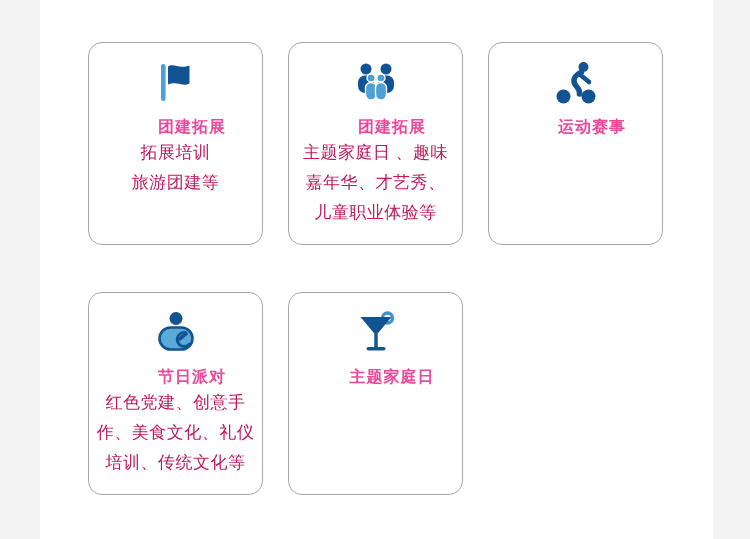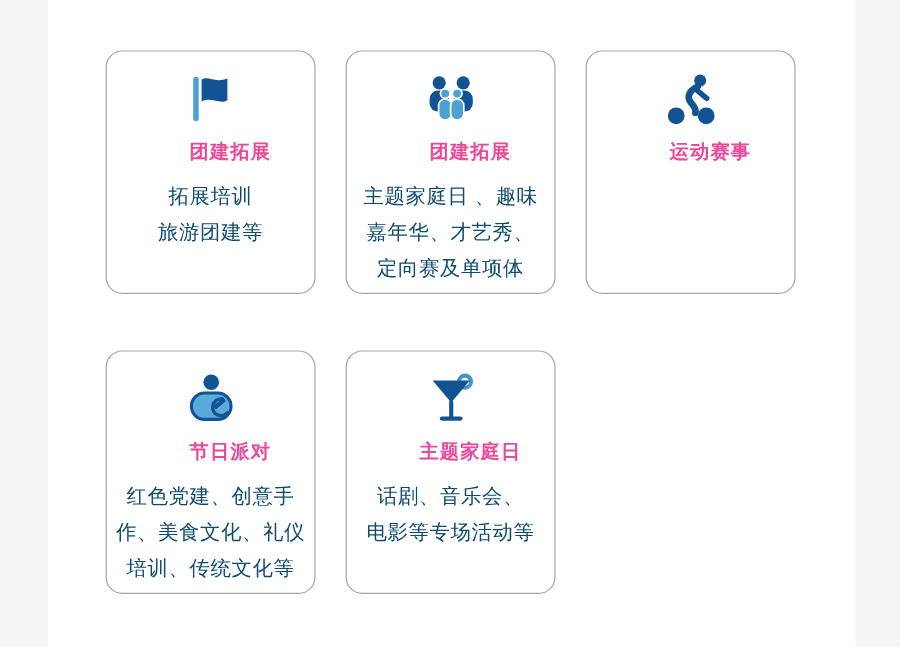--- a/index.html
+++ b/index.html
@@ -44,23 +44,23 @@
   .card-title {
     margin-top: 9px;
     font-size: 16px;
     font-weight: bold;
     color: #ec4899;
     letter-spacing: 1px;
     white-space: nowrap;
     margin-left: 33px;
   }
   .card-desc {
-    margin-top: 11px;
+    margin-top: 0;
     font-size: 17px;
-    color: #0c4a6e;
+    color: #be185d;
     line-height: 30px;
     text-align: center;
     white-space: pre-line;
     letter-spacing: 0.5px;
   }
 </style>
 </head>
 <body>
 
 <div class="content">
@@ -87,21 +87,21 @@
           <rect x="26" y="16.5" width="16" height="17.5" rx="7" fill="#125394"></rect>
           <circle cx="19" cy="19" r="4" fill="#4da0d4" stroke="#ffffff" stroke-width="1.4"></circle>
           <circle cx="29" cy="19" r="4" fill="#4da0d4" stroke="#ffffff" stroke-width="1.4"></circle>
           <rect x="13.5" y="23.5" width="11" height="17.5" rx="5.5" fill="#4da0d4" stroke="#ffffff" stroke-width="1.4"></rect>
           <rect x="23.5" y="23.5" width="11" height="17.5" rx="5.5" fill="#4da0d4" stroke="#ffffff" stroke-width="1.4"></rect>
         </svg>
       </div>
       <div class="card-title">团建拓展</div>
       <div class="card-desc">主题家庭日 、趣味
 嘉年华、才艺秀、
-定向赛及单项体</div>
+儿童职业体验等</div>
     </div>
 
     <div class="card">
       <div class="icon-box">
         <svg width="48" height="48" viewBox="0 0 48 48">
           <circle cx="11.5" cy="37.5" r="7" fill="#125394"></circle>
           <circle cx="36.5" cy="37.5" r="7" fill="#125394"></circle>
           <circle cx="31.5" cy="8" r="5" fill="#125394"></circle>
           <path d="M29.5 13 C24 15.5 20.5 20 22.5 24.5 C24.5 28.5 28.5 30 27.5 35" stroke="#125394" stroke-width="5.5" stroke-linecap="round" fill="none"></path>
           <path d="M28.5 16 L37 23" stroke="#125394" stroke-width="4.5" stroke-linecap="round"></path>
@@ -129,18 +129,16 @@
     <div class="card">
       <div class="icon-box">
         <svg width="48" height="48" viewBox="0 0 48 48">
           <circle cx="35.5" cy="9" r="5" fill="none" stroke="#3f96cc" stroke-width="3.4"></circle>
           <path d="M8.5 8 L39.5 8 L24 26.5 Z" fill="#125394"></path>
           <rect x="22.3" y="25" width="3.4" height="13.5" fill="#125394"></rect>
           <rect x="14.5" y="38" width="19" height="3.6" rx="1.8" fill="#125394"></rect>
         </svg>
       </div>
       <div class="card-title">主题家庭日</div>
-      <div class="card-desc">话剧、音乐会、
-电影等专场活动等</div>
     </div>
 
   </div>
 </div>
 
 </body></html>

